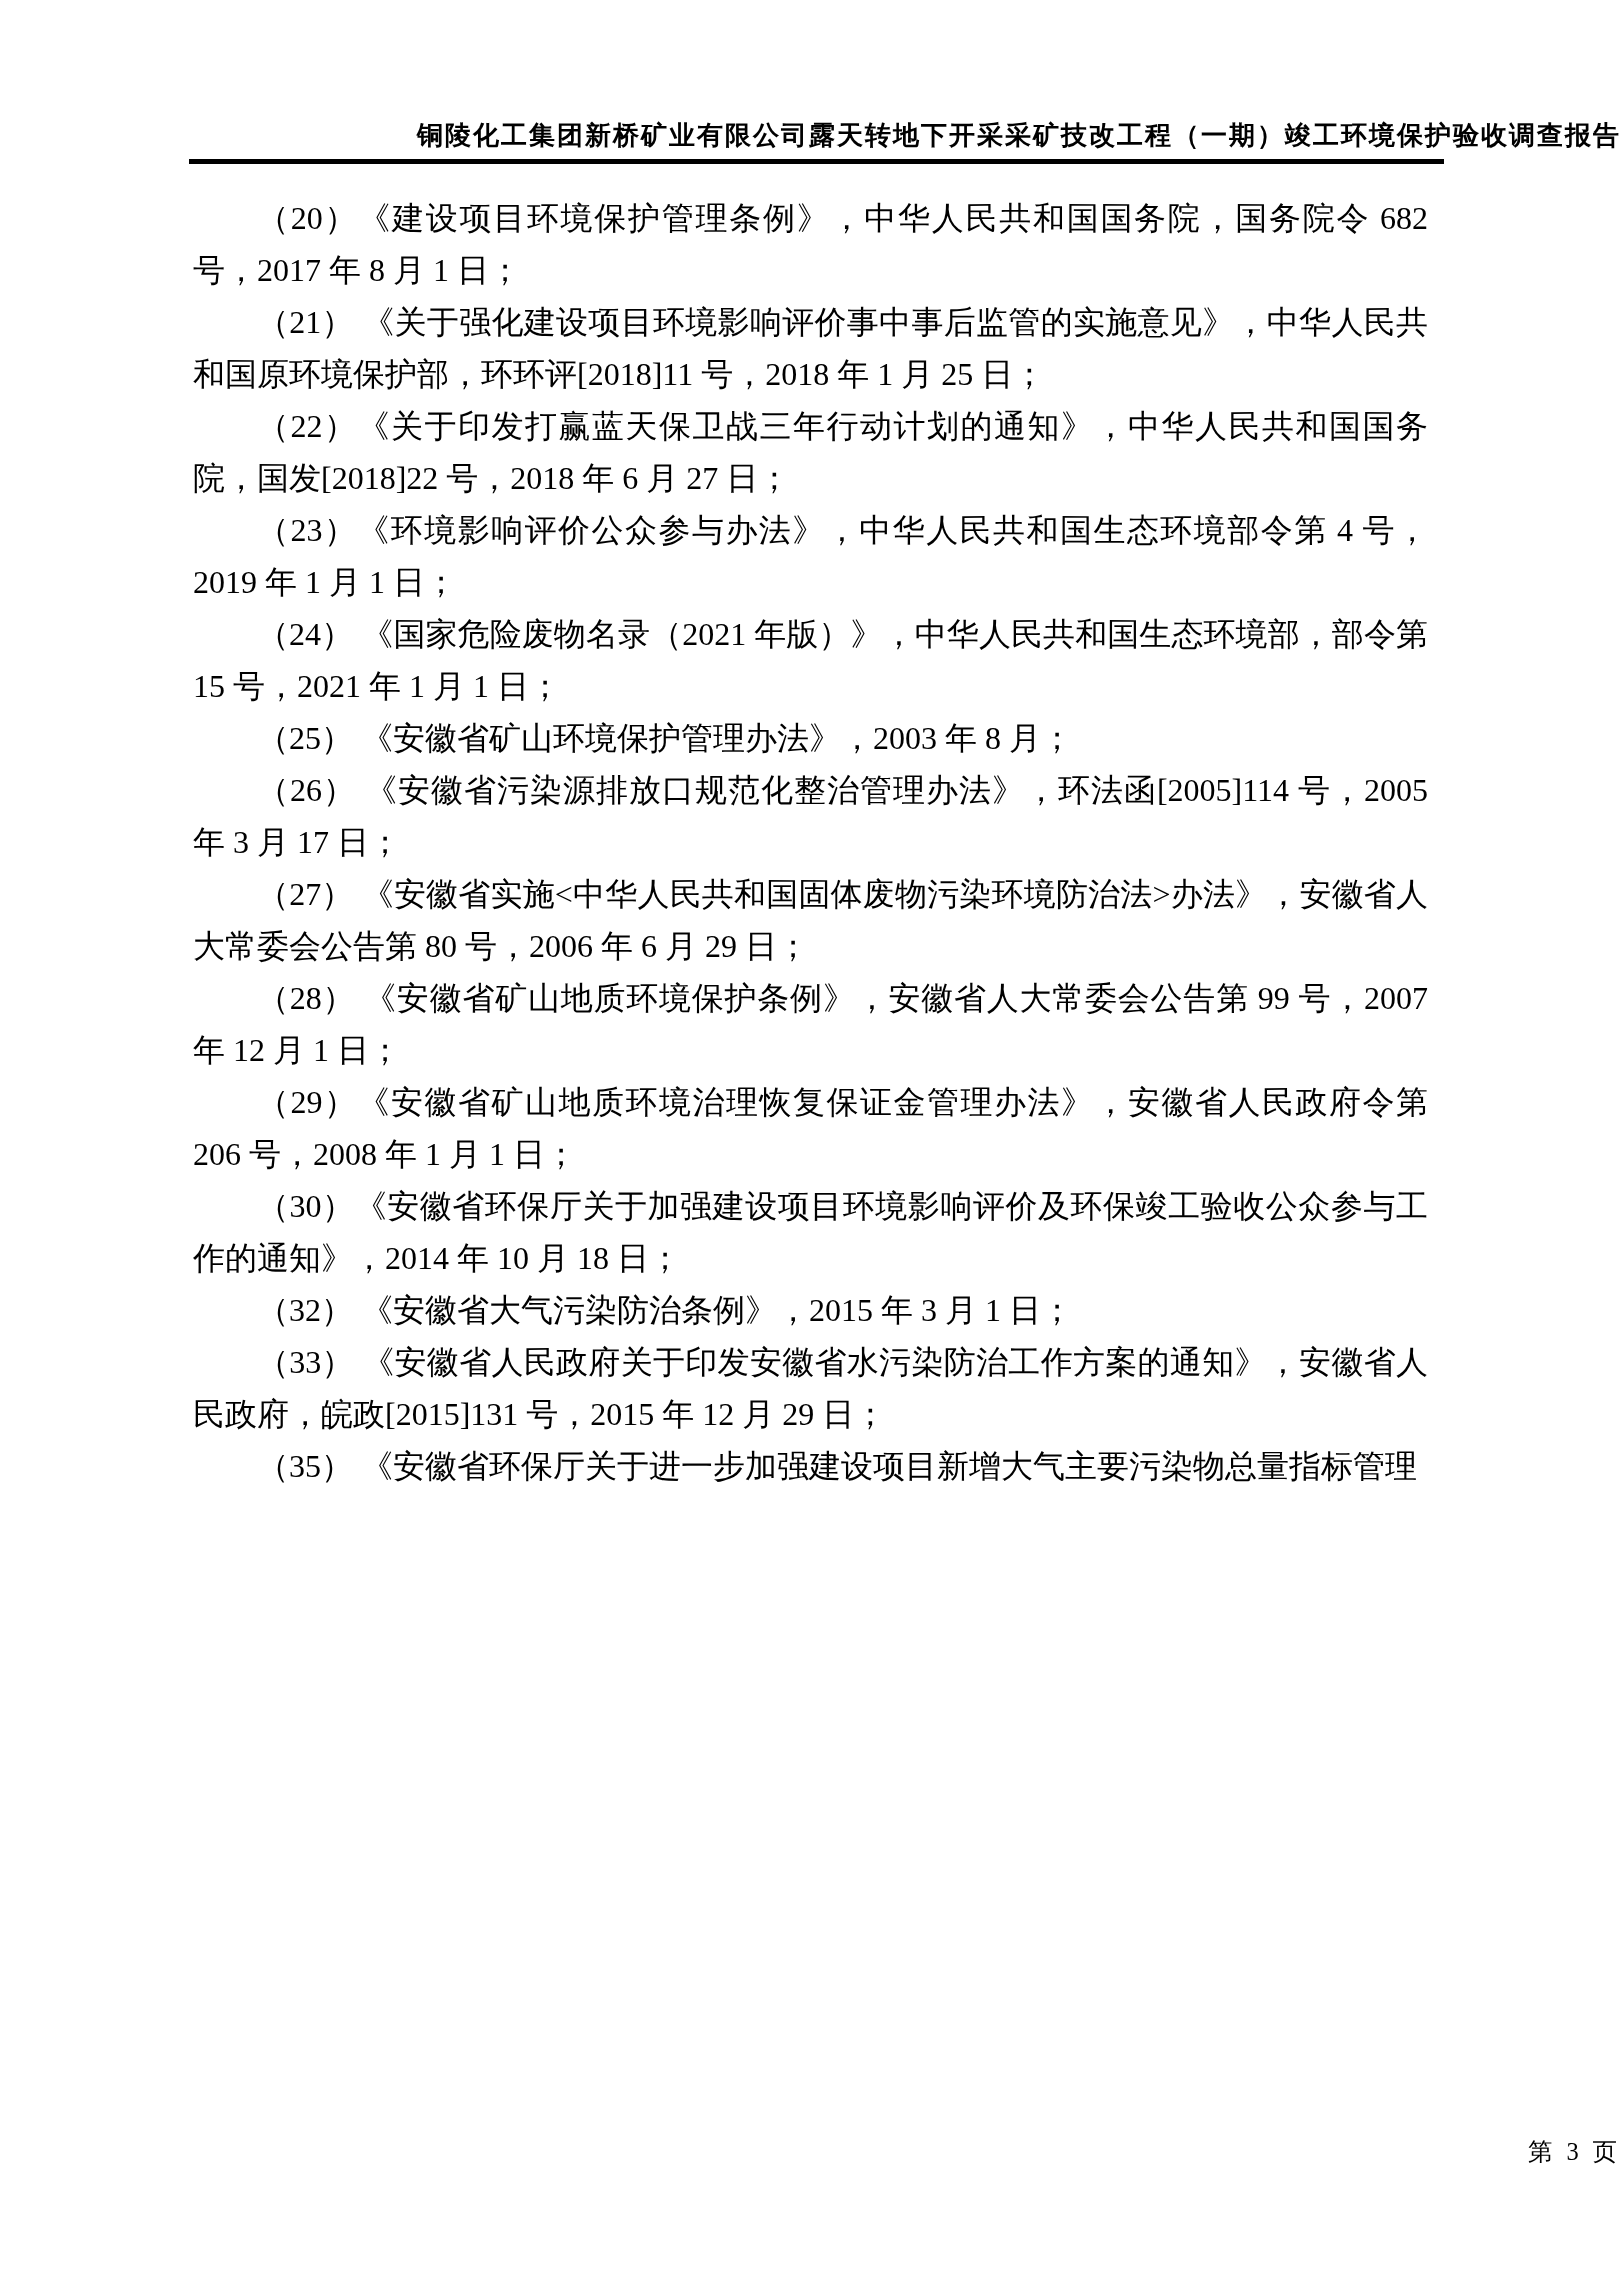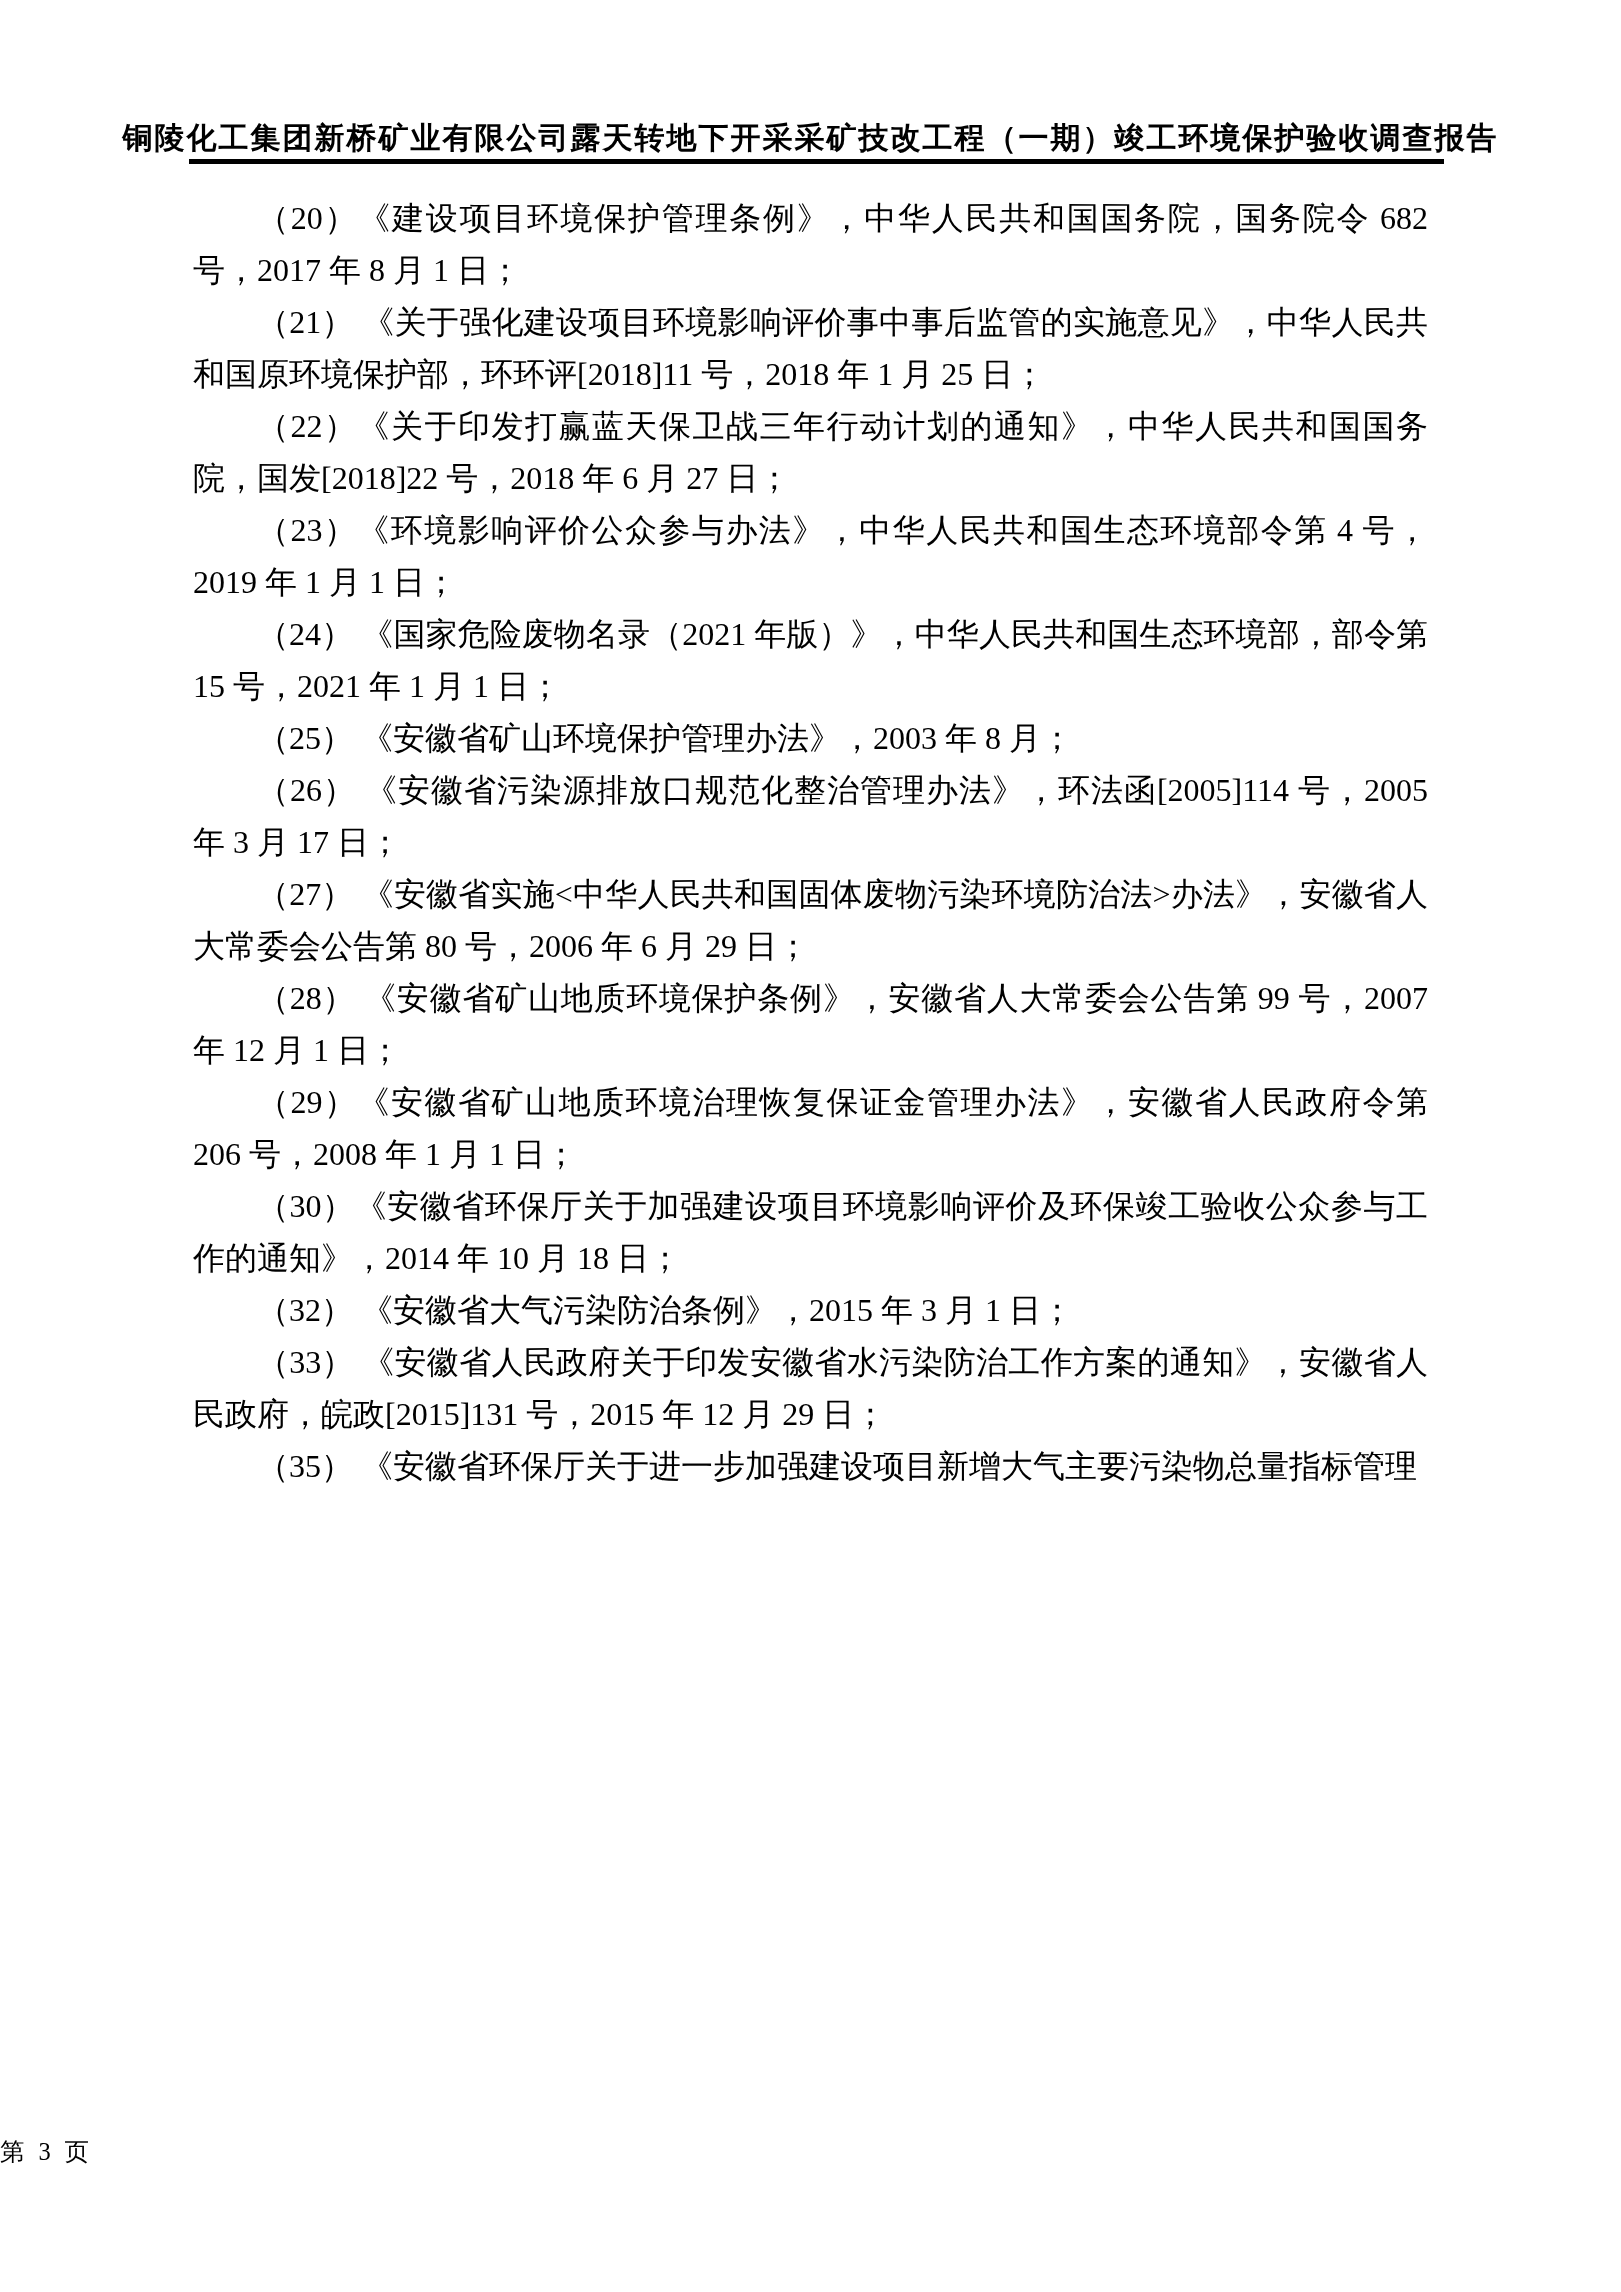--- a/index.html
+++ b/index.html
@@ -14,22 +14,22 @@
     background: #ffffff;
     color: #000000;
     font-family: "Liberation Serif", "DejaVu Serif", serif;
     overflow: hidden;
   }
   .doc-header-title {
     position: absolute;
     top: 118px;
     left: 0;
     right: 0;
-    text-align: center;
-    font-size: 30px;
+    text-align: right;
+    font-size: 26px;
     font-weight: bold;
     letter-spacing: 2px;
     white-space: nowrap;
   }
   .doc-header-rule {
     position: absolute;
     top: 159px;
     left: 189px;
     width: 1255px;
     height: 4.9px;
@@ -47,21 +47,21 @@
   .para {
     margin: 0;
     padding: 0;
     text-indent: 2em;
   }
   .doc-footer {
     position: absolute;
     top: 2135px;
     left: 0;
     right: 0;
-    text-align: left;
+    text-align: right;
     font-size: 24.5px;
     letter-spacing: 3.9px;
   }
 </style>
 </head>
 <body>
 
 <div class="page">
 
   <div class="doc-header-title">铜陵化工集团新桥矿业有限公司露天转地下开采采矿技改工程（一期）竣工环境保护验收调查报告</div>

